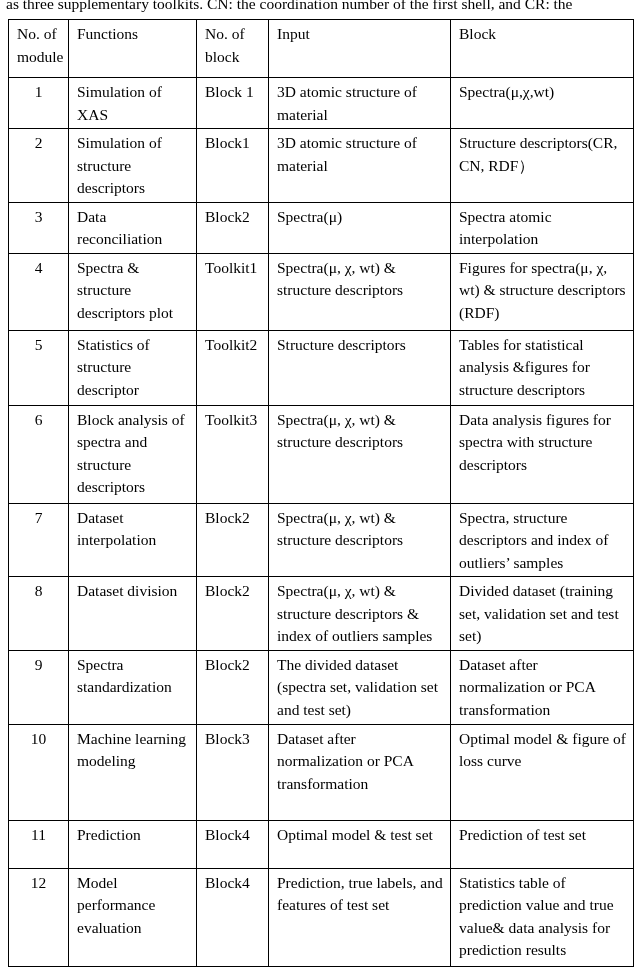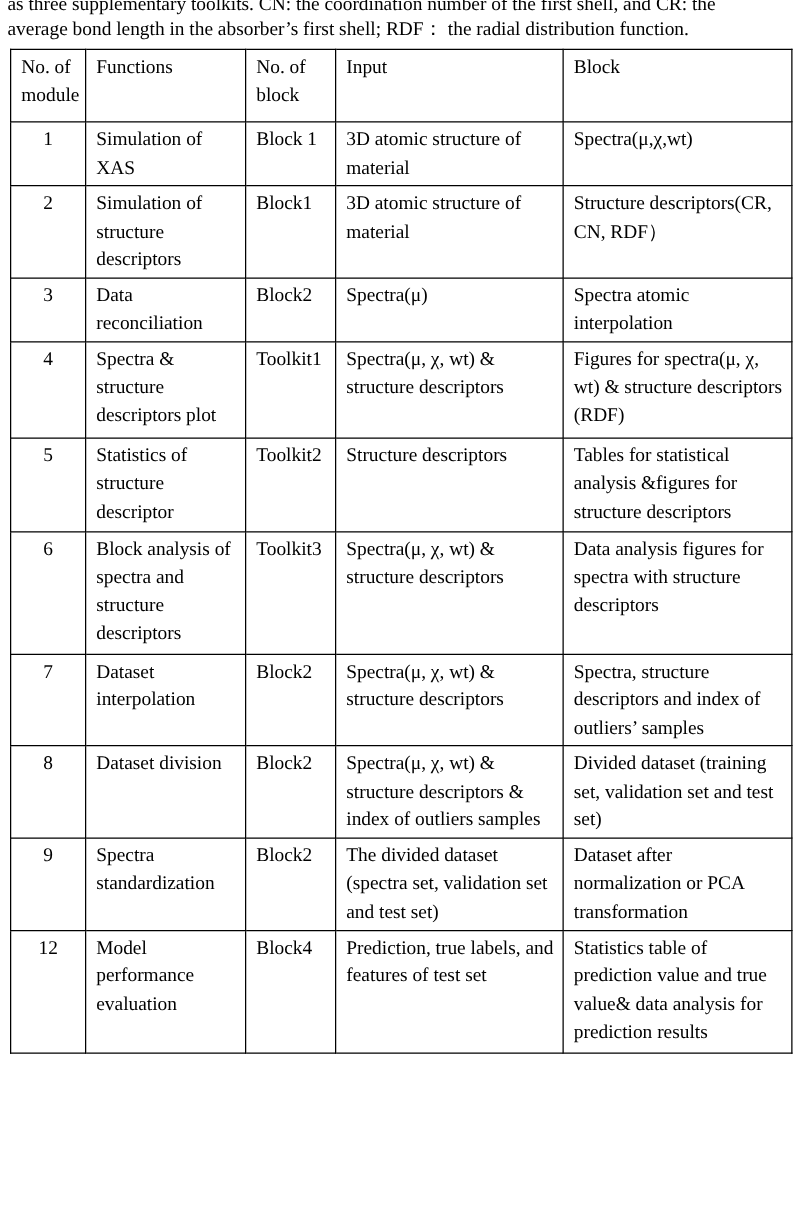--- a/index.html
+++ b/index.html
@@ -44,21 +44,20 @@
   tr.h96 { height: 96px; }
   tr.h98 { height: 98px; }
 </style>
 </head>
 <body>
 
 <div class="page">
 
   <div class="intro">
     <div class="intro-line">as three supplementary toolkits. CN: the coordination number of the first shell, and CR: the</div>
-    <div class="intro-line">average bond length in the absorber’s first shell; RDF： the radial distribution function.</div>
   </div>
 
   <table class="modules-table">
     <colgroup>
       <col style="width:60px">
       <col style="width:128px">
       <col style="width:72px">
       <col style="width:182px">
       <col style="width:183px">
     </colgroup>
@@ -128,20 +127,34 @@
         <td>Spectra(μ, χ, wt) &amp; structure descriptors &amp; index of outliers samples</td>
         <td>Divided dataset (training set, validation set and test set)</td>
       </tr>
       <tr class="h74">
         <td class="c-module">9</td>
         <td>Spectra standardization</td>
         <td>Block2</td>
         <td>The divided dataset (spectra set, validation set and test set)</td>
         <td>Dataset after normalization or PCA transformation</td>
       </tr>
+      <tr class="h96">
+        <td class="c-module">10</td>
+        <td>Machine learning modeling</td>
+        <td>Block3</td>
+        <td>Dataset after normalization or PCA transformation</td>
+        <td>Optimal model &amp; figure of loss curve</td>
+      </tr>
+      <tr class="h48">
+        <td class="c-module">11</td>
+        <td>Prediction</td>
+        <td>Block4</td>
+        <td>Optimal model &amp; test set</td>
+        <td>Prediction of test set</td>
+      </tr>
       <tr class="h98">
         <td class="c-module">12</td>
         <td>Model performance evaluation</td>
         <td>Block4</td>
         <td>Prediction, true labels, and features of test set</td>
         <td>Statistics table of prediction value and true value&amp; data analysis for prediction results</td>
       </tr>
     </tbody>
   </table>
 

